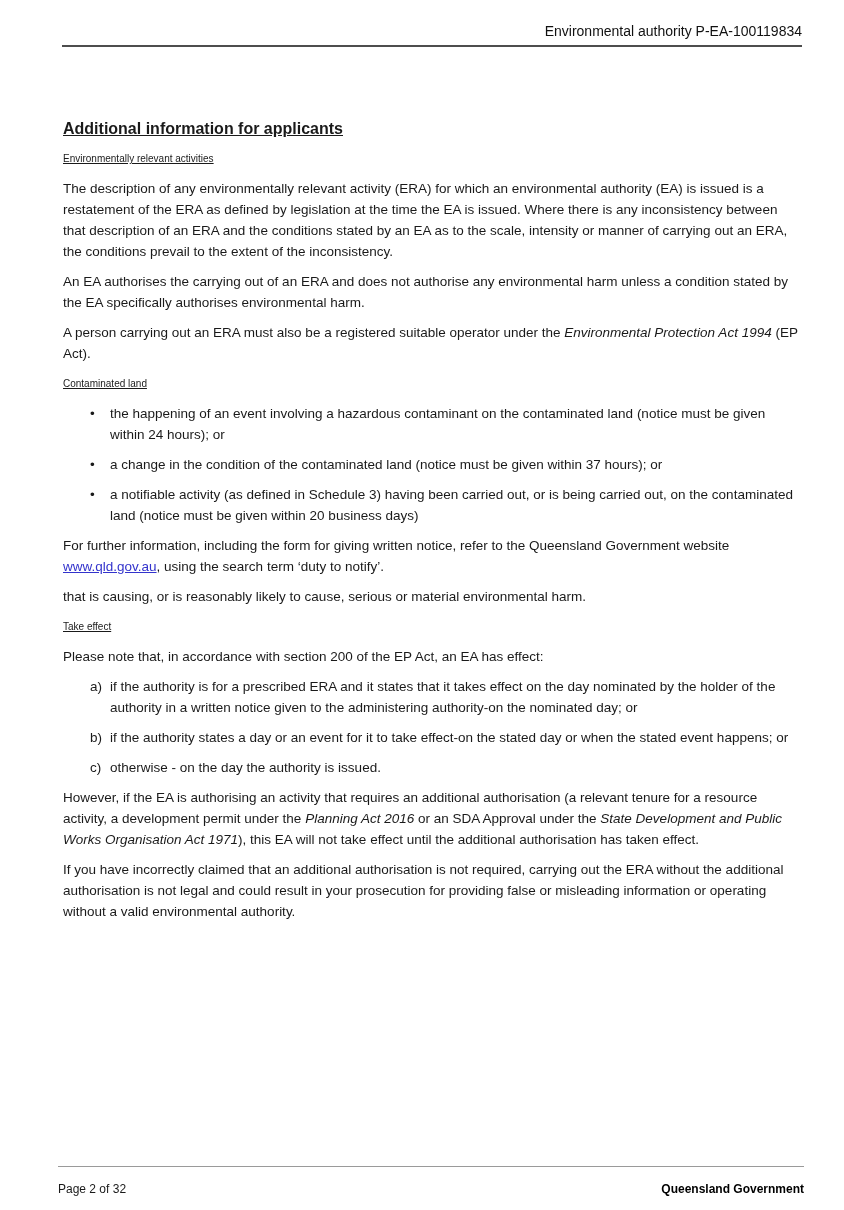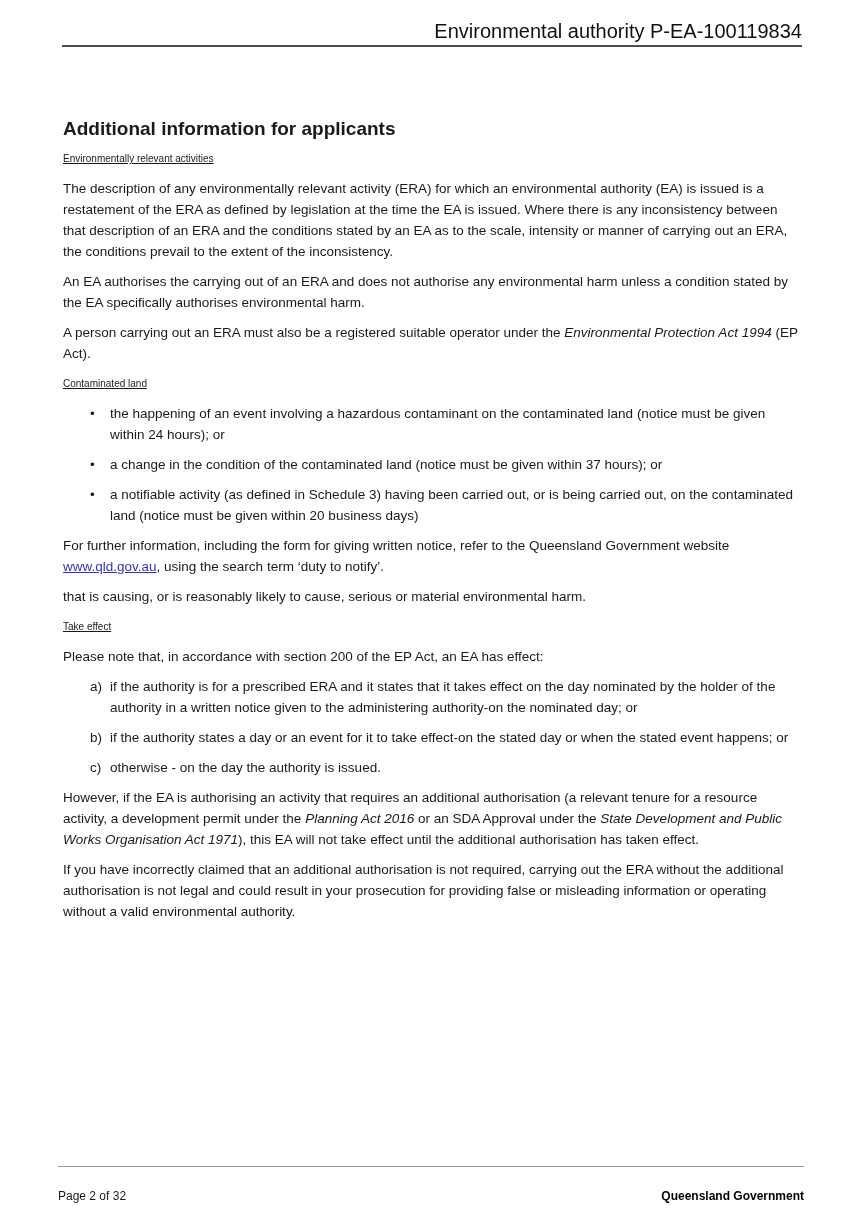--- a/index.html
+++ b/index.html
@@ -11,53 +11,53 @@
     position: relative;
     overflow: hidden;
   }
   .page { width: 844px; height: 1210px; position: relative; background: #fff; }
 
   
   .header { position: absolute; top: 0; left: 62px; width: 740px; }
   .header-title {
     padding-top: 19px;
     text-align: right;
-    font-size: 20px;
+    font-size: 14px;
     line-height: 24px;
     color: #111;
     white-space: nowrap;
   }
   .header-rule { margin-top: 2px; border-bottom: 2px solid var(--header-rule-color, #4d4d4d); }
 
   
   .content {
     position: absolute;
     top: 118px; left: 63px; width: 735px;
     font-size: 13.5px;
     line-height: 21px;
   }
   .content .block { margin-bottom: 9px; }
-  .section-title { font-size: 19px; font-weight: bold; line-height: 21px; }
+  .section-title { font-size: 16px; font-weight: bold; line-height: 21px; text-decoration: underline; }
   .sub-heading { font-size: 10px; font-weight: normal; text-decoration: underline; line-height: 21px; }
   p.para { text-align: left; }
   em { }
   a.doc-link { color: var(--link-color, #3333cc); text-decoration: underline; cursor: pointer; }
 
   
   .li { display: flex; padding-left: 27px; margin-bottom: 9px; }
   .li .marker { flex: none; width: 20px; }
   .li .li-text { flex: 1; }
   .list { margin-bottom: 0; }
 
   
   .footer {
     position: absolute;
     left: 58px; right: 40px; top: 1166px;
     border-top: 1px solid var(--footer-rule-color, #9a9a9a);
-    padding-top: 22px;
+    padding-top: 15px;
     display: flex;
     justify-content: space-between;
     align-items: baseline;
     font-size: 12px;
     line-height: 15px;
   }
   .footer .org { font-weight: bold; color: #000; }
 </style>
 </head>
 <body>

